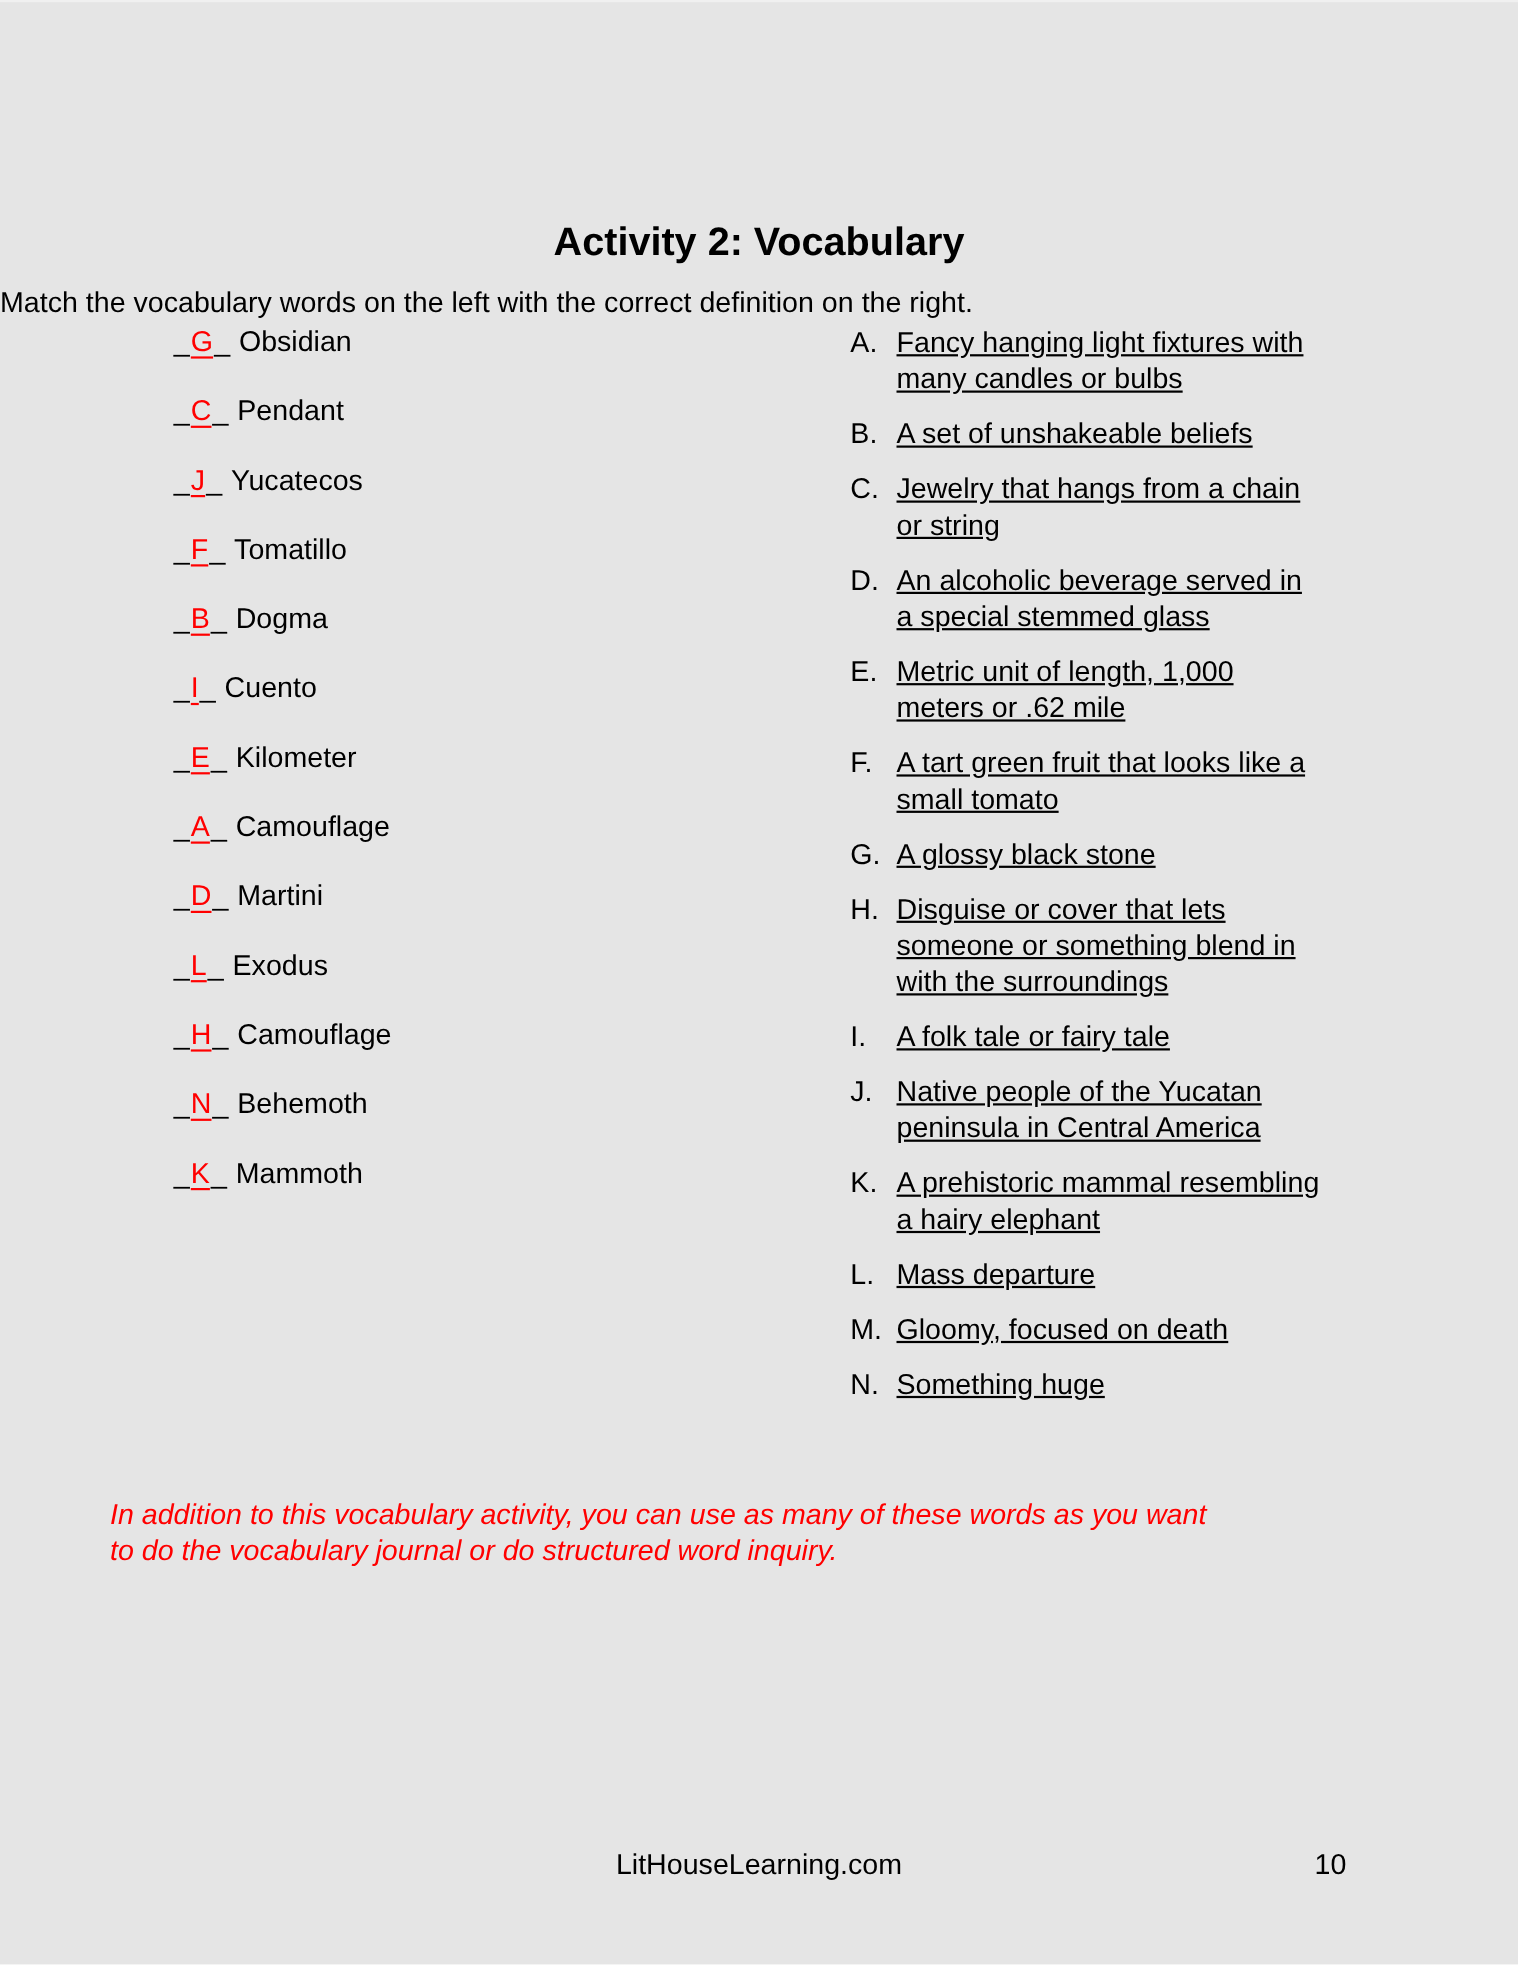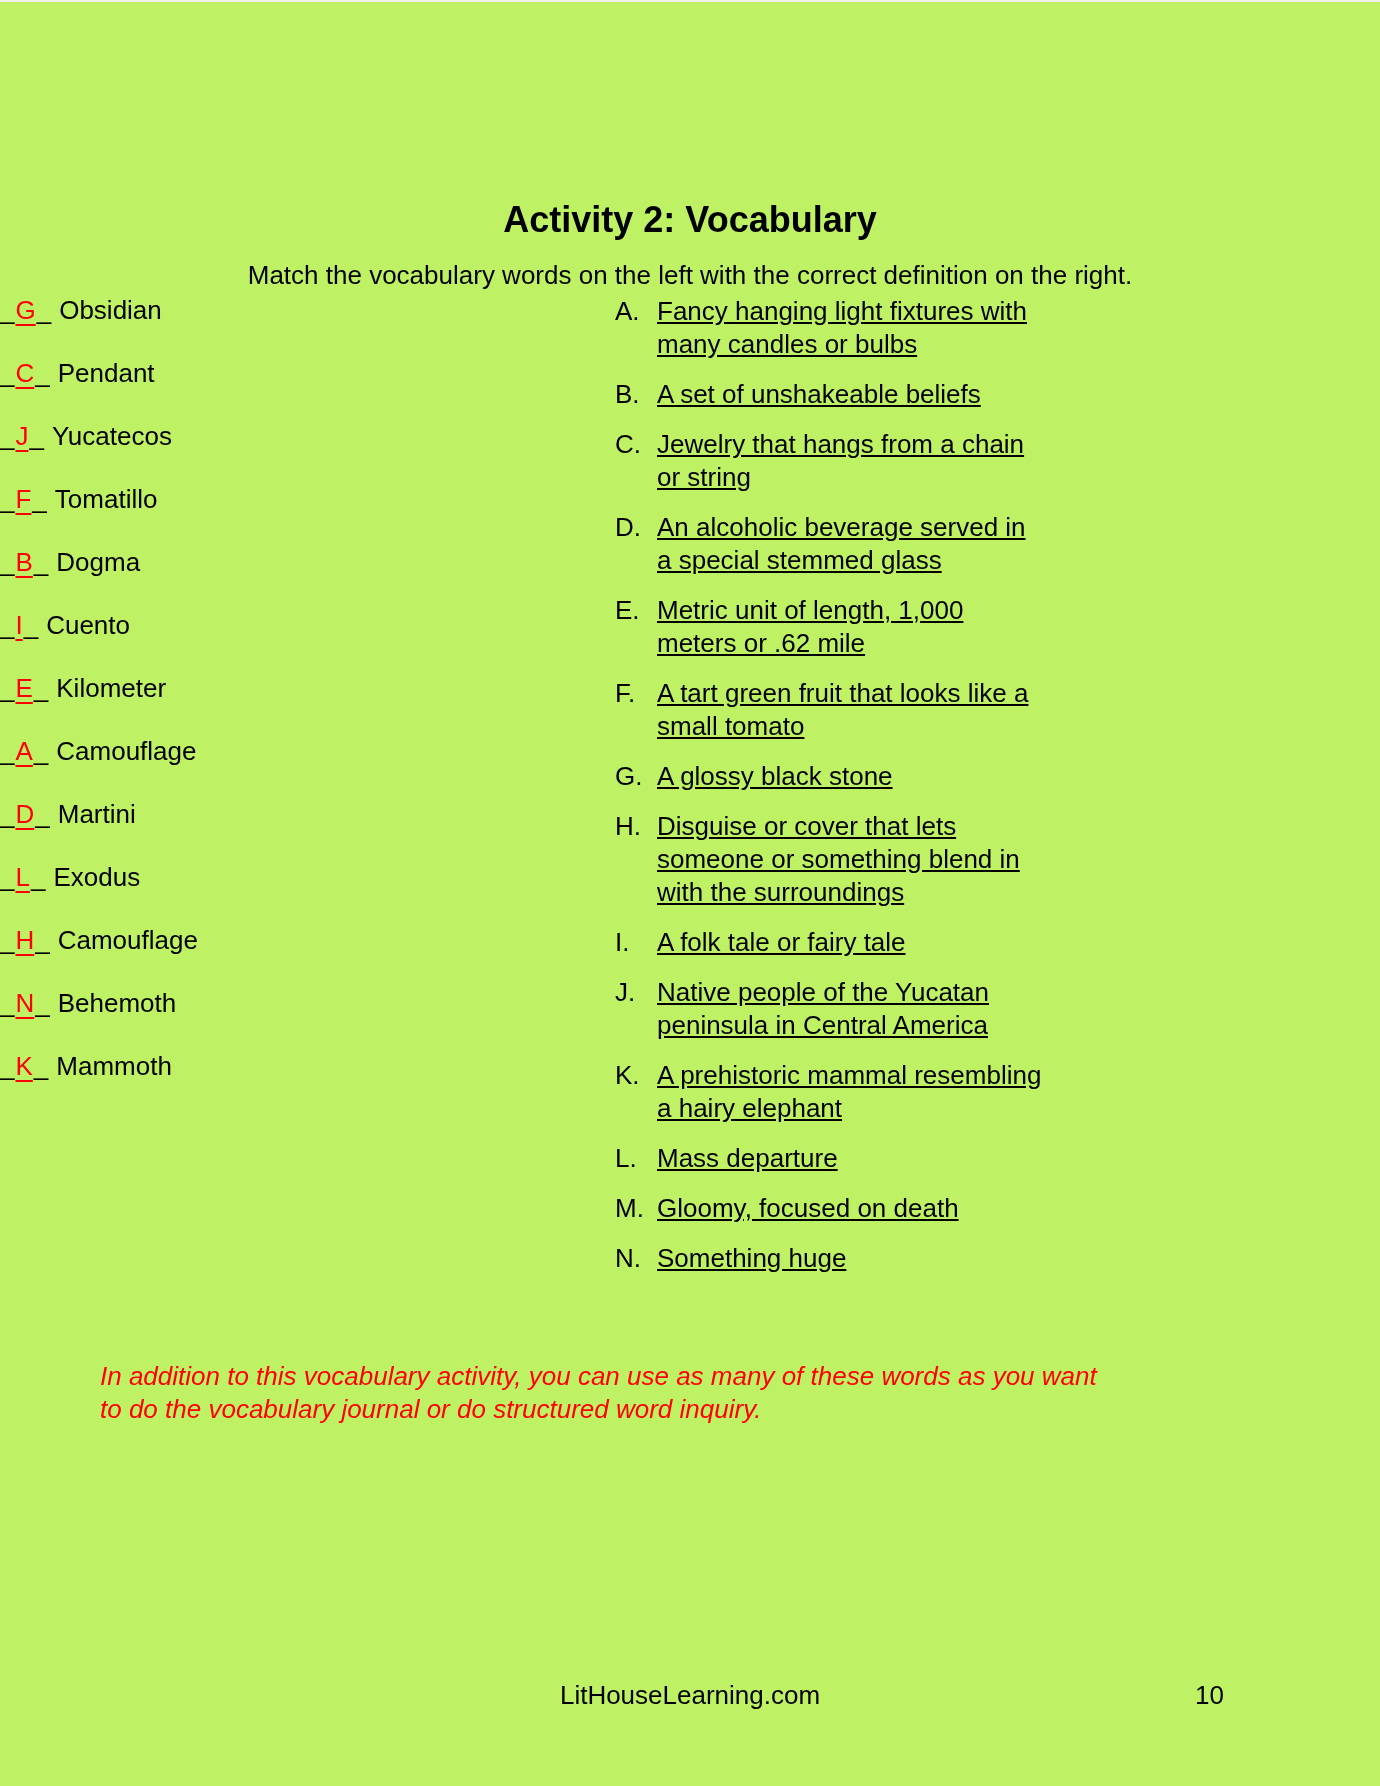--- a/index.html
+++ b/index.html
@@ -1,42 +1,43 @@
 <!DOCTYPE html>
 <html><head>
 <meta charset="utf-8">
 <style>
   html, body { margin: 0; padding: 0; background: #ffffff; }
   .page {
     position: relative;
     width: 1380px;
     height: 1786px;
-    background: #bef264;
+    background: #e5e5e5;
     color: #000000;
     font-family: "Liberation Sans", sans-serif;
     font-size: 26px;
     overflow: hidden;
     border-top: 2px solid #f0f0f0;
     box-sizing: border-box;
   }
   .title {
     padding-top: 198px;
     text-align: center;
     font-size: 36px;
     font-weight: bold;
     line-height: 40px;
   }
   .instructions {
-    text-align: center;
+    text-align: left;
     margin-top: 20px;
     line-height: 30px;
   }
   .columns {
     display: flex;
     margin-top: 5px;
+    padding-left: 158px;
     padding-right: 165px;
   }
   .words-col { flex: 0 0 615px; width: 615px; }
   .word-item { line-height: 30px; margin-bottom: 33px; white-space: nowrap; }
   .blank-underscore { color: #000000; }
   .answer-letter {
     color: var(--accent-red, #ff0000);
     text-decoration: underline;
     text-decoration-color: var(--accent-red, #ff0000);
     text-decoration-thickness: 2px;

